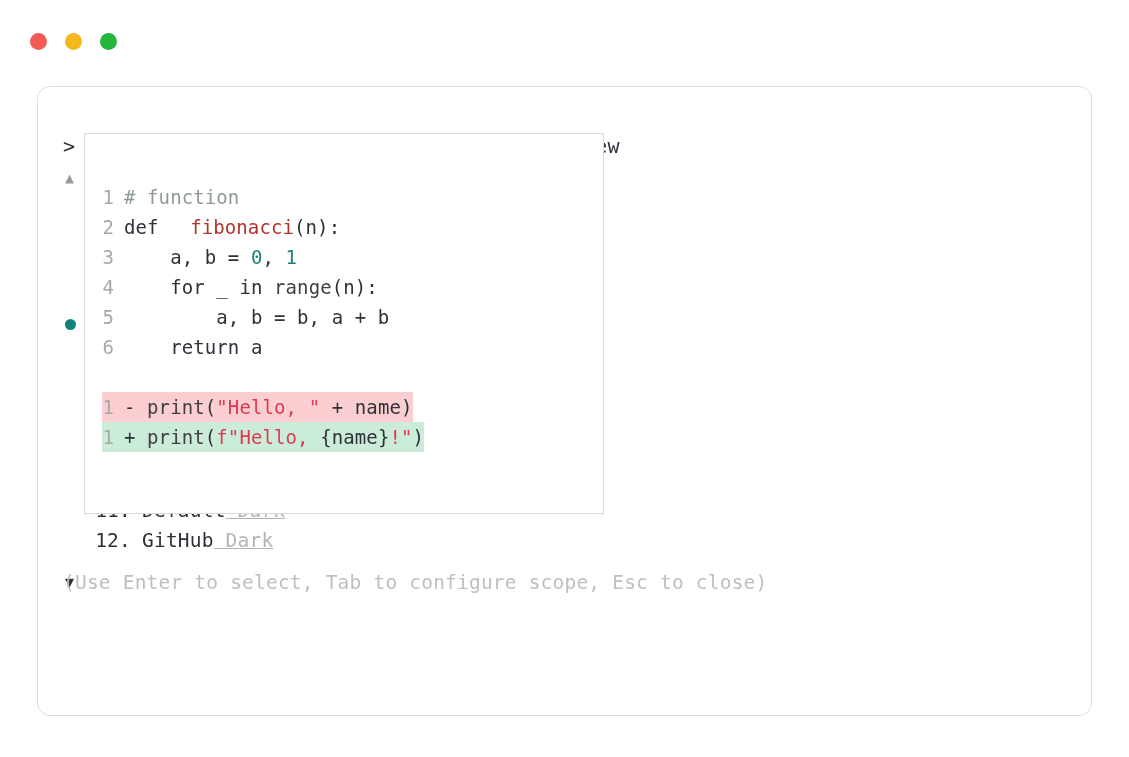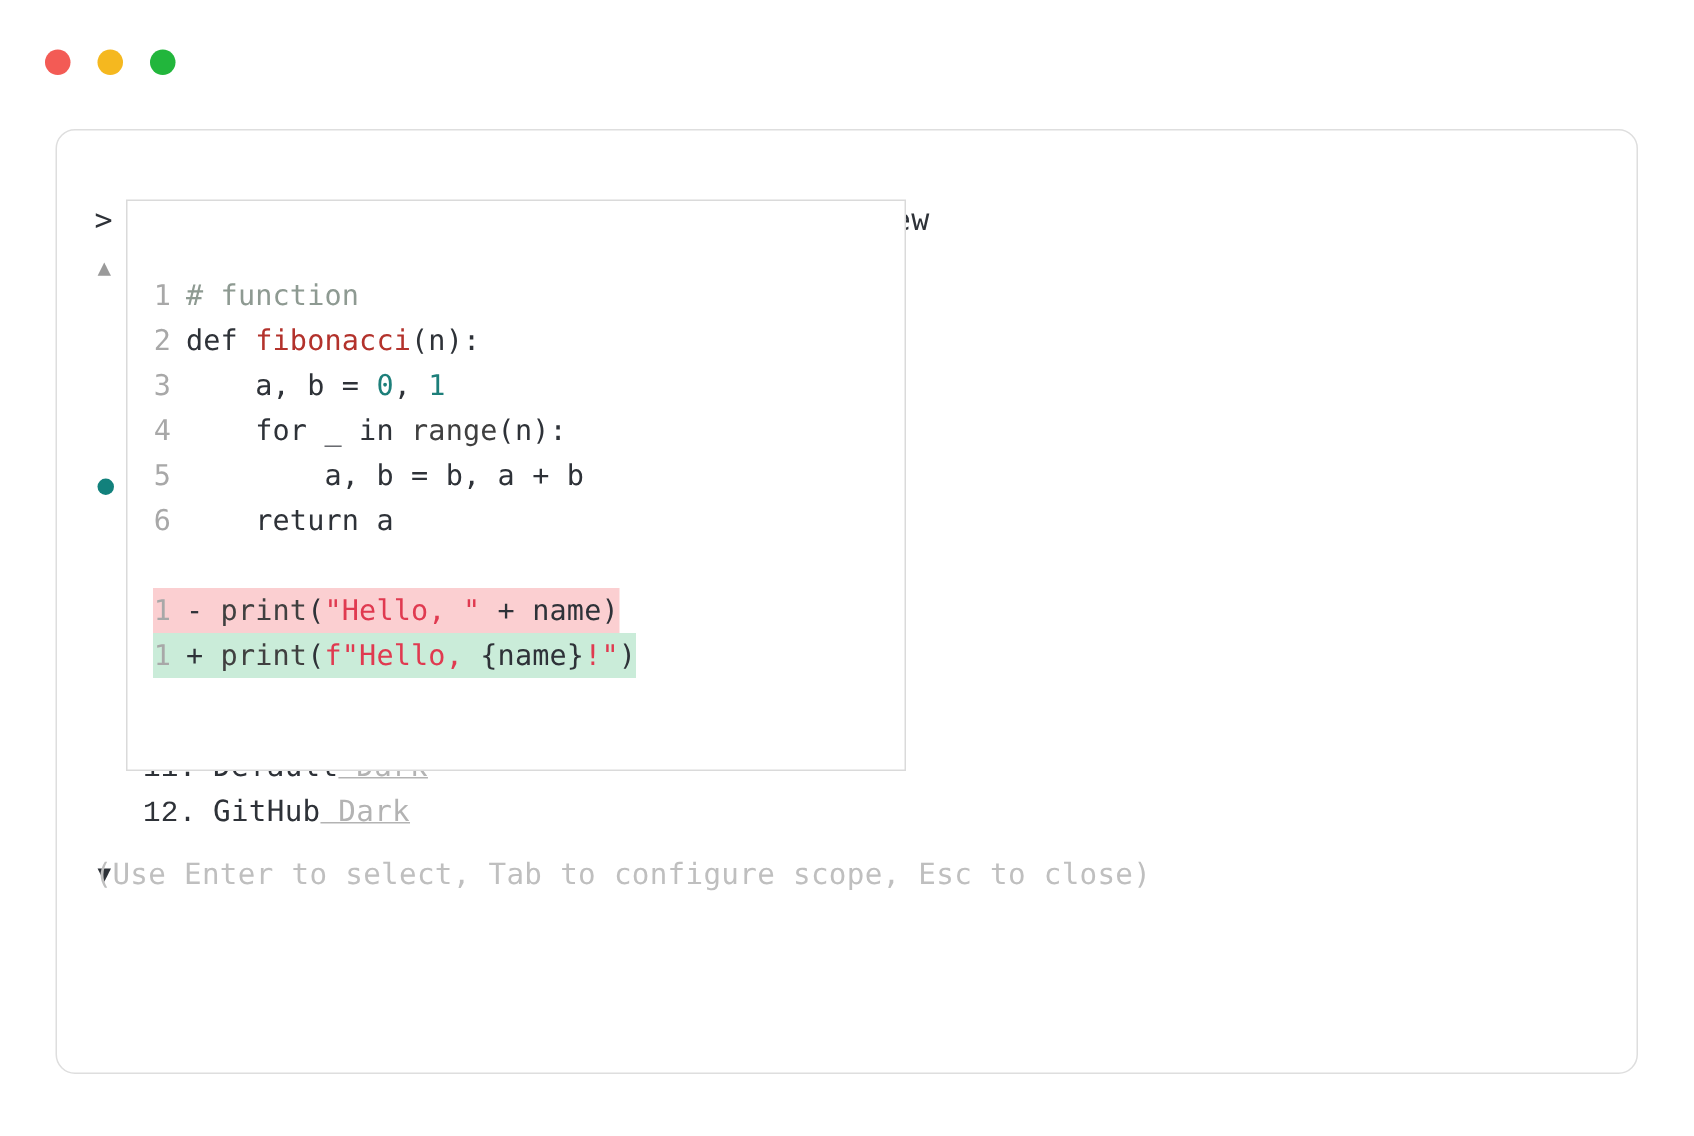--- a/index.html
+++ b/index.html
@@ -118,21 +118,20 @@
     width: 11px;
     height: 11px;
     border-radius: 50%;
     background: #12817c;
   }
   .idx-cell {
     width: 42px;
     flex: 0 0 42px;
     text-align: right;
     padding-right: 2px;
-    font-family: Liberation Mono, monospace;
   }
   .name-cell { padding-left: 9px; }
   .variant { color: #b3b3b3; text-decoration: underline; }
   .theme-row.selected,
   .theme-row.selected .variant { color: #12817c; }
 
   
   .preview-box {
     position: absolute;
     left: 46px;
@@ -158,21 +157,21 @@
     color: #a8a8a8;
     display: inline-block;
     width: 12px;
     text-align: right;
     margin-right: 10px;
   }
   .spacer-line { display: block; height: 30px; }
 
   .tok-comment { color: #8e9a92; }
   .tok-kw      { color: #2e3238; }
-  .tok-fn      { color: #b3322c; }
+  .tok-fn      { color: #b3322c; margin-left: 20px; }
   .tok-num     { color: #1d7f7a; }
   .tok-builtin { color: #404040; }
   .tok-str     { color: #e03a50; }
   .tok-plain   { color: #2e3238; }
 
   .diff-line { display: inline-block; }
   .diff-del  { background: #fbcfd1; }
   .diff-add  { background: #caecd9; }
   .diff-sign { color: #2e3238; }
 

